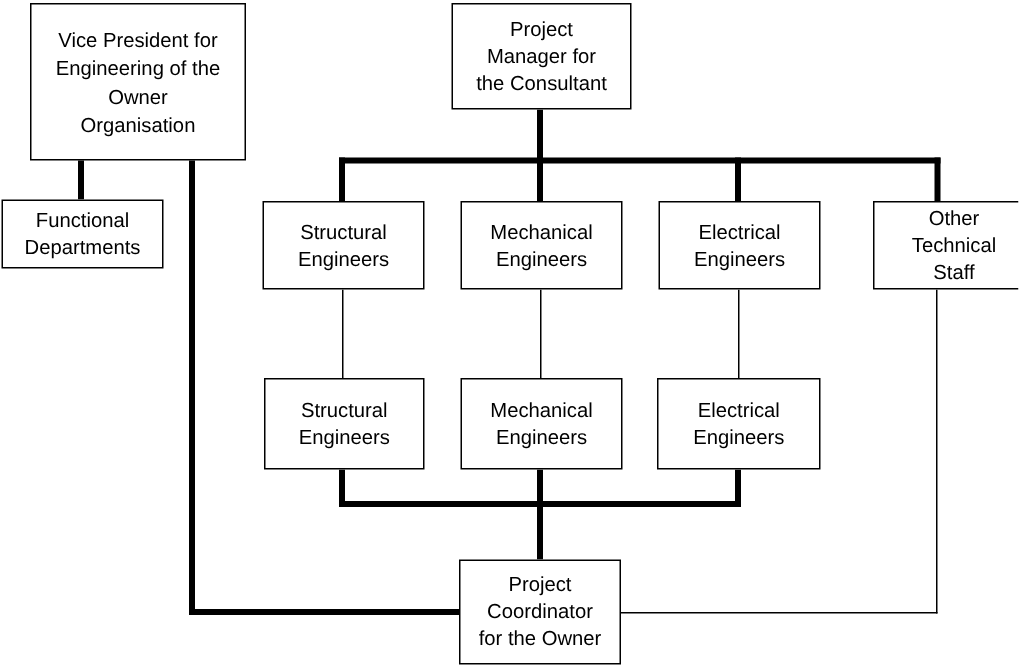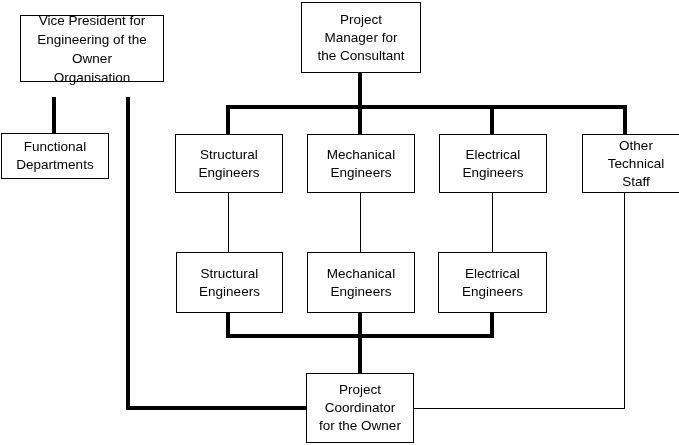--- a/index.html
+++ b/index.html
@@ -29,21 +29,21 @@
     align-items: center;
     justify-content: center;
     text-align: center;
   }
   .box-label {
     white-space: pre-line;
     font-size: 13.5px;
     line-height: 18px;
     color: #000000;
   }
-  .box-vp        { left: 20px;  top: 15px;   width: 144px; height: 67px; }
+  .box-vp        { left: 20px;  top: 2px;   width: 144px; height: 105px; }
   .box-vp .box-label { line-height: 19px; }
   .box-pm        { left: 301px; top: 2px;   width: 120px; height: 71px; }
   .box-func      { left: 1px;   top: 133px; width: 108px; height: 46px; }
   .box-r1-struct { left: 175px; top: 134px; width: 108px; height: 59px; }
   .box-r1-mech   { left: 307px; top: 134px; width: 108px; height: 59px; }
   .box-r1-elec   { left: 439px; top: 134px; width: 108px; height: 59px; }
   .box-r1-other  { left: 582px; top: 134px; width: 108px; height: 59px; }
   .box-r2-struct { left: 176px; top: 252px; width: 107px; height: 61px; }
   .box-r2-mech   { left: 307px; top: 252px; width: 108px; height: 61px; }
   .box-r2-elec   { left: 438px; top: 252px; width: 109px; height: 61px; }

